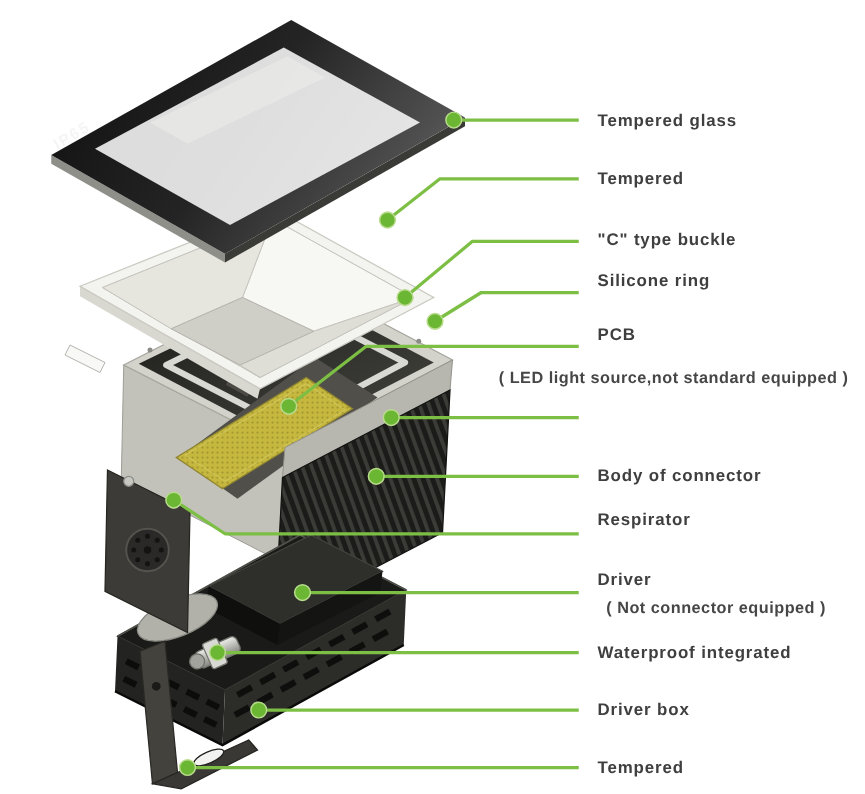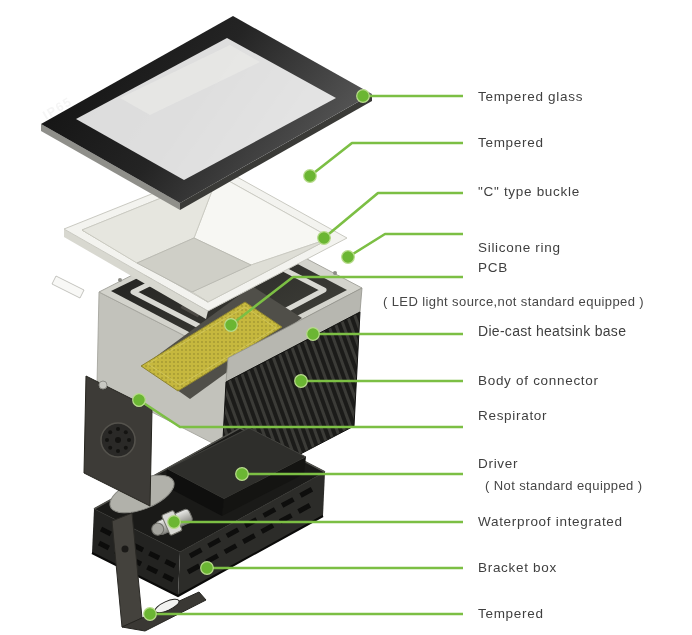--- a/index.html
+++ b/index.html
@@ -4,21 +4,21 @@
 <style>
   html,body{margin:0;padding:0;background:#ffffff;}
   #stage{
     position:relative;width:692px;height:635px;background:#ffffff;overflow:hidden;
     font-family:"Liberation Sans", sans-serif;
   }
   #art{position:absolute;left:0;top:0;}
   .lbl{
     position:absolute;left:478px;height:20px;line-height:20px;
     font-size:13.5px;letter-spacing:0.7px;color:#3f3f3f;white-space:nowrap;
-    font-weight:400;
+    font-weight:700;
   }
   .lbl-note{font-size:13px;letter-spacing:0.4px;color:#464646;}
   .lbl-lg{font-size:14px;line-height:22px;height:auto;letter-spacing:0.3px;}
   svg text{font-family:"Liberation Sans", sans-serif;}
 </style>
 </head>
 <body>
 
 <div id="stage">
 
@@ -176,28 +176,27 @@
       <circle cx="174" cy="522" r="6.3"></circle>
       <circle cx="207" cy="568" r="6.3"></circle>
       <circle cx="150" cy="614" r="6.3"></circle>
     </g>
   </svg>
 
   <div>
     <div class="lbl" style="top:87px">Tempered glass</div>
     <div class="lbl" style="top:133px">Tempered</div>
     <div class="lbl" style="top:182px">"C" type buckle</div>
-    <div class="lbl" style="top:238px">Silicone ring</div>
+    <div class="lbl" style="top:215px">Silicone ring</div>
     <div class="lbl" style="top:258px">PCB</div>
-    <div class="lbl lbl-note" style="top:292px;left:383px">( LED light source,not standard equipped )</div>
+    <div class="lbl lbl-note" style="top:292px;left:399px">( LED light source,not standard equipped )</div>
     <div class="lbl lbl-lg" style="top:320px">
-      <div>Die-cast heatsink base</div>
     </div>
     <div class="lbl" style="top:371px">Body of connector</div>
     <div class="lbl" style="top:406px">Respirator</div>
     <div class="lbl" style="top:454px">Driver</div>
-    <div class="lbl lbl-note" style="top:476px;left:485px">( Not standard equipped )</div>
+    <div class="lbl lbl-note" style="top:476px;left:485px">( Not connector equipped )</div>
     <div class="lbl" style="top:512px">Waterproof integrated</div>
-    <div class="lbl" style="top:558px">Bracket box</div>
+    <div class="lbl" style="top:558px">Driver box</div>
     <div class="lbl" style="top:604px">Tempered</div>
   </div>
 
 </div>
 
 </body></html>

